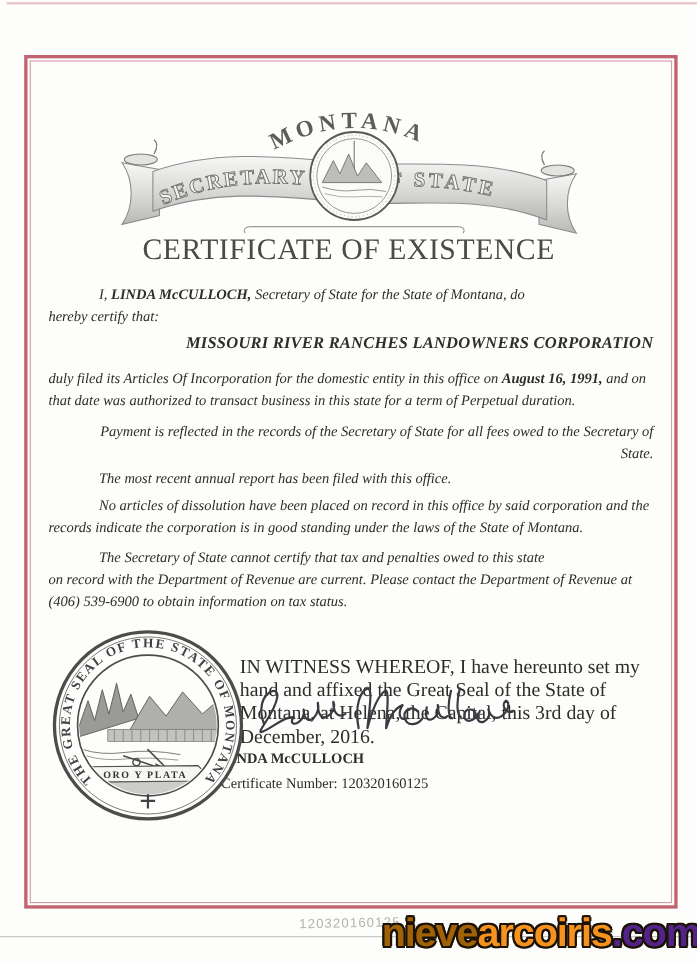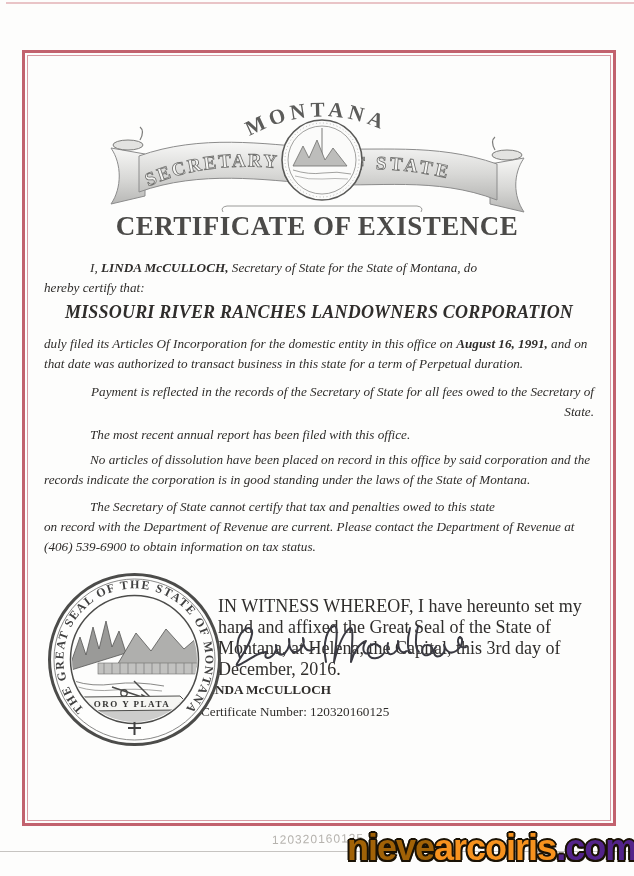--- a/index.html
+++ b/index.html
@@ -12,27 +12,27 @@
   
   .top-scan-line{position:absolute;top:2px;left:6px;right:0;height:2px;background:rgba(199,102,112,.38);}
   
   .frame-outer{position:absolute;left:22px;top:50px;right:18px;bottom:50px;border:3px solid #c2626e;}
   .frame-inner{position:absolute;left:2px;top:2px;right:2px;bottom:2px;border:1px solid #d79aa3;}
   
   .header-art{position:absolute;left:95px;top:92px;width:445px;height:122px;}
   
   .cert-title{
     position:absolute;left:0;right:0;top:211px;text-align:center;
-    font-size:27px;font-weight:bold;color:#4b4a48;letter-spacing:.5px;
+    font-size:27px;font-weight:normal;color:#4b4a48;letter-spacing:.5px;
   }
   
   .body-text{position:absolute;left:44px;top:258px;width:550px;font-size:13.2px;line-height:20px;font-style:italic;}
   .body-text p{margin:0;}
   .indent{text-indent:46px;}
-  .company-line{margin-top:4px !important;text-align:center;font-weight:bold;font-size:18px;letter-spacing:.2px;}
+  .company-line{margin-top:4px !important;text-align:right;font-weight:bold;font-size:15px;letter-spacing:.2px;}
   .p-filed{margin-top:12px !important;}
   .p-payment{margin-top:8px !important;text-align:right;}
   .p-annual{margin-top:3px !important;}
   .p-dissolution{margin-top:5px !important;}
   .p-tax{margin-top:7px !important;}
   b{font-weight:bold;}
   
   .witness{position:absolute;left:218px;top:596px;width:384px;font-size:18px;line-height:21px;}
   .signature-svg{position:absolute;left:222px;top:616px;width:250px;height:62px;}
   .sig-block{position:absolute;left:201px;top:679px;font-size:13.2px;line-height:22px;}

